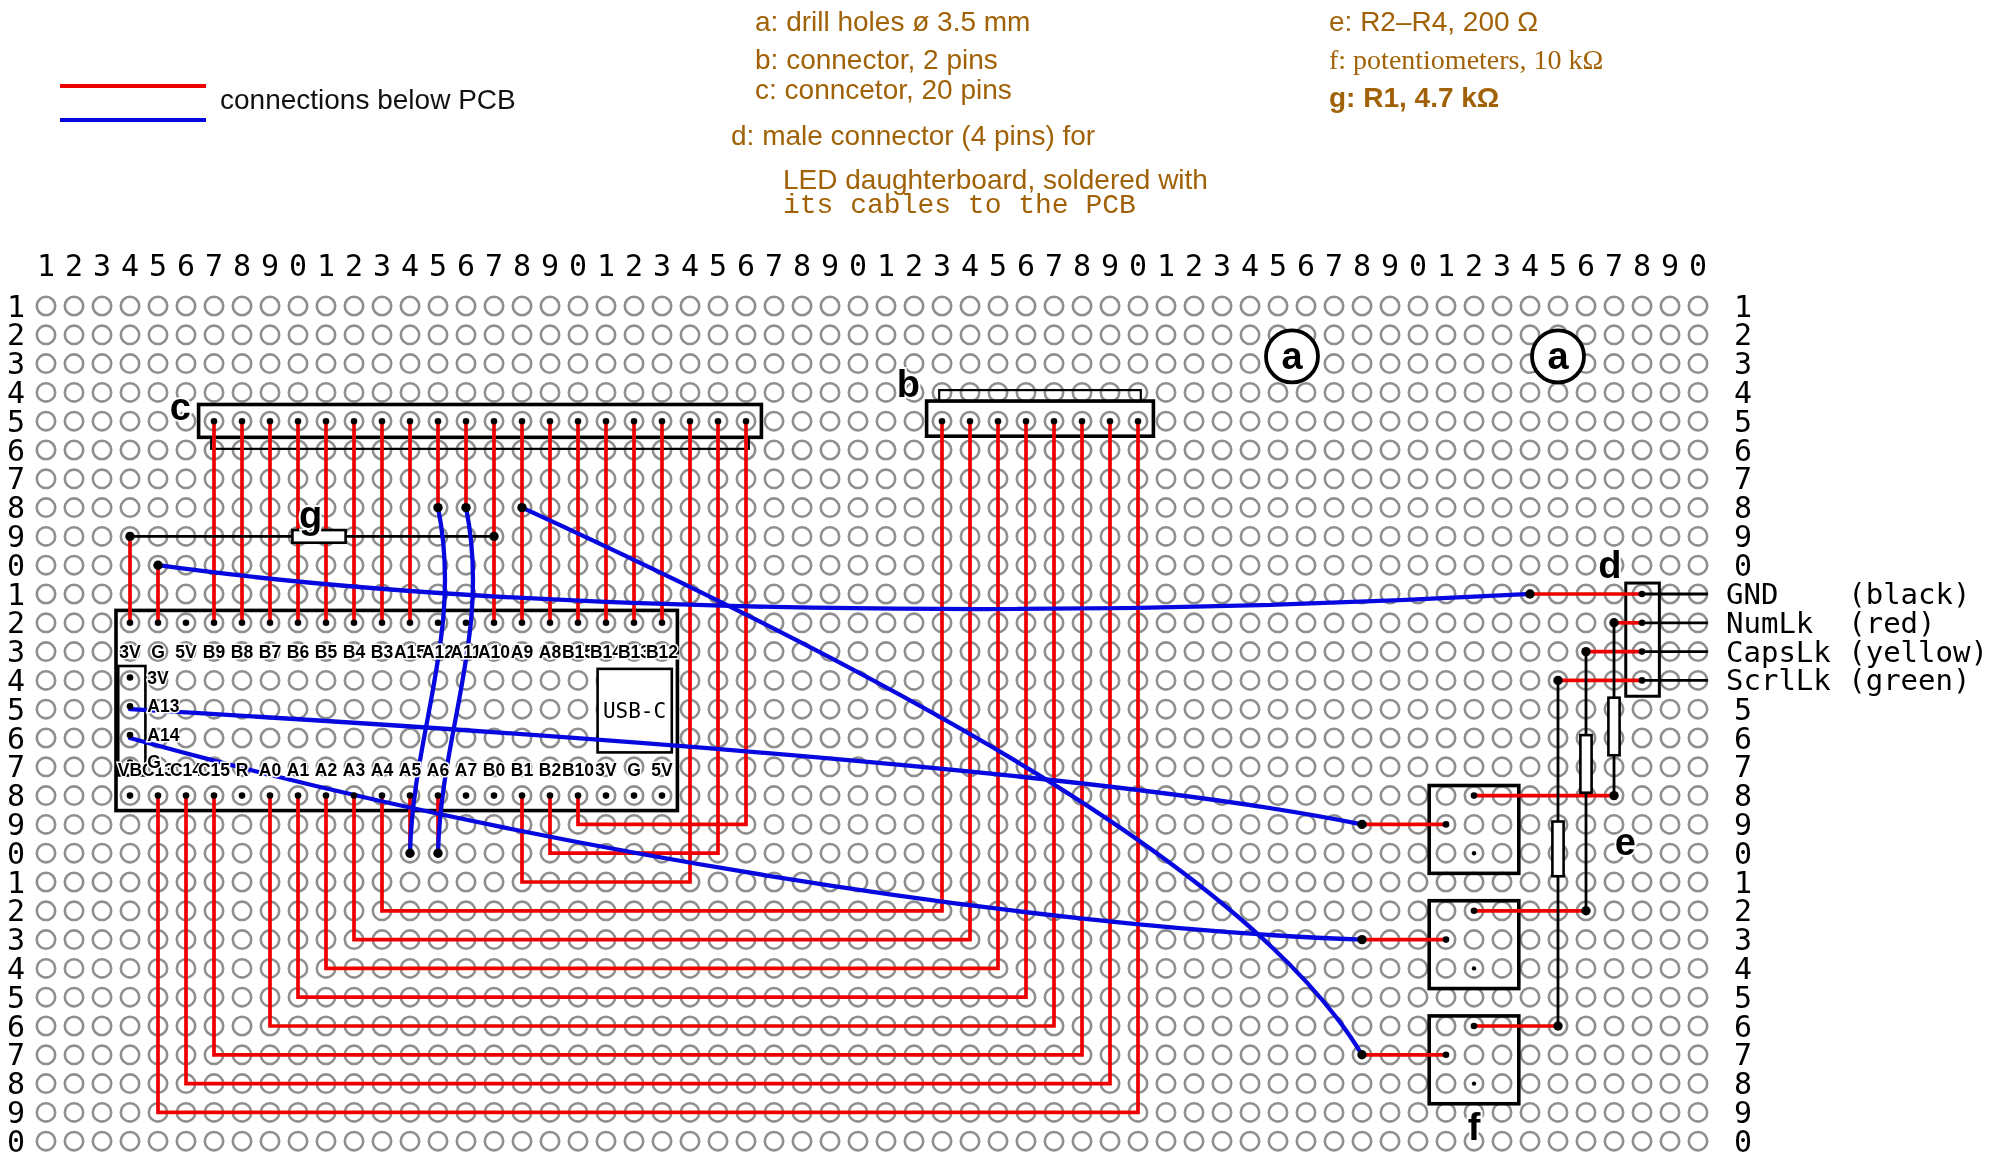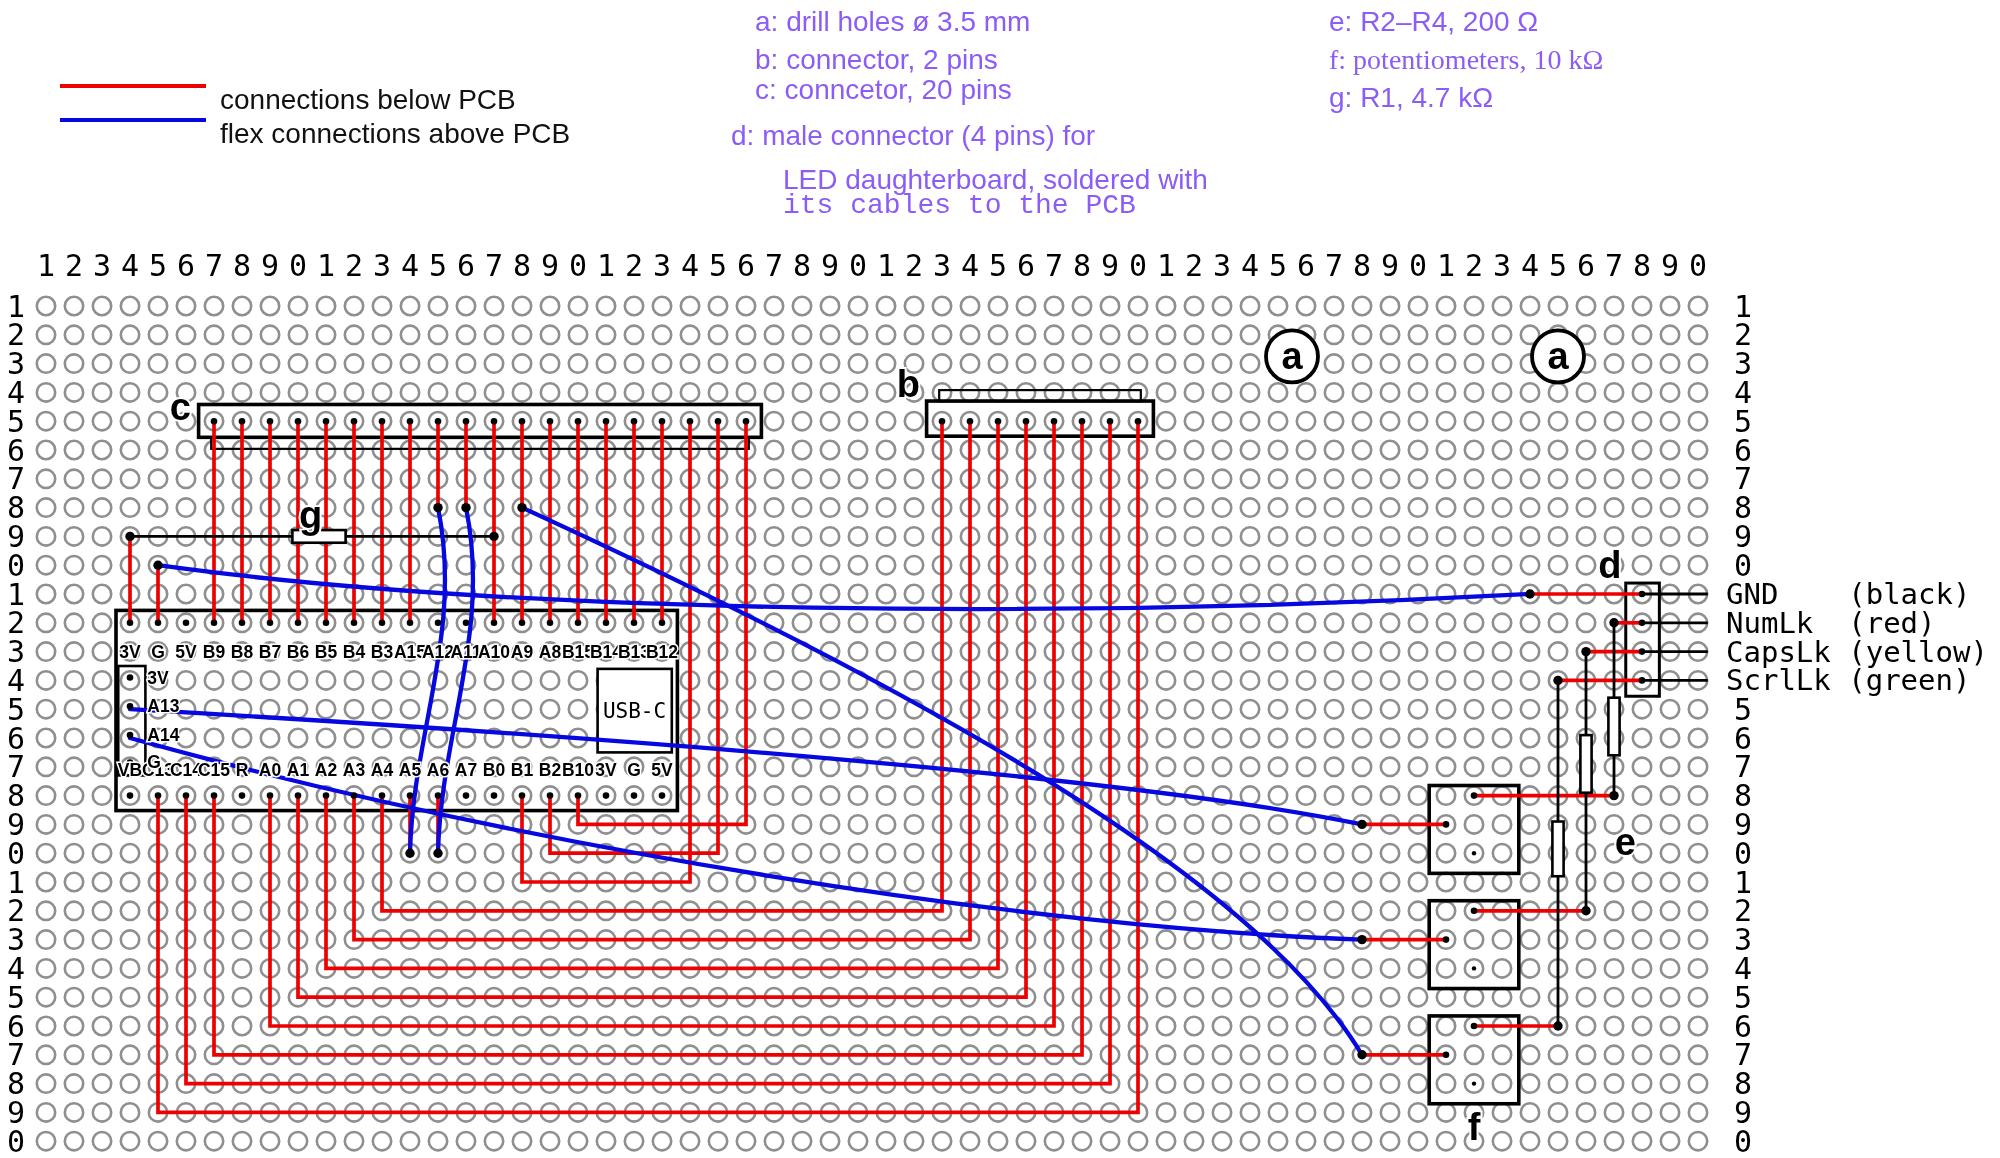--- a/index.html
+++ b/index.html
@@ -1,18 +1,18 @@
 <!DOCTYPE html>
 <html><head>
 <meta charset="utf-8">
 <style>
   html,body{margin:0;padding:0;background:#fff;}
   #stage{position:relative;width:2000px;height:1158px;background:#fff;overflow:hidden;
          font-family:"Liberation Sans",sans-serif;}
-  .note-line{position:absolute;font-size:28px;color:#8b5cf6;white-space:pre;}
+  .note-line{position:absolute;font-size:28px;color:#a16207;white-space:pre;}
   .legend-row{position:absolute;display:flex;align-items:flex-start;}
   .legend-line{display:inline-block;width:146px;height:0;border-top:4px solid #000;margin-right:14px;}
   .legend-label{font-size:28px;color:#111;}
   svg text{user-select:none;}
   .gridnum{font-family:"DejaVu Sans Mono","Liberation Mono",monospace;font-size:30px;fill:#000;}
   .pinlbl{font-family:"Liberation Sans",sans-serif;font-size:17.5px;font-weight:bold;fill:#000;
           paint-order:stroke;stroke:#fff;stroke-width:3px;}
   .biglbl{font-family:"Liberation Sans",sans-serif;font-size:38px;font-weight:bold;fill:#000;
           paint-order:stroke;stroke:#fff;stroke-width:4px;}
   .monolbl{font-family:"DejaVu Sans Mono","Liberation Mono",monospace;font-size:29px;fill:#000;white-space:pre;}
@@ -23,37 +23,36 @@
 
 <div id="stage">
 
   <div>
     <div class="legend-row" style="left:60px;top:84px;">
       <span class="legend-line" style="border-top-color: rgb(238, 0, 0);"></span>
       <span class="legend-label">connections below PCB</span>
     </div>
     <div class="legend-row" style="left:60px;top:118px;">
       <span class="legend-line" style="border-top-color: rgb(7, 7, 224);"></span>
-      <span class="legend-label">flex connections above PCB</span>
     </div>
   </div>
 
   <div>
     <div class="note-line" style="left:755px;top:6px;">a: drill holes ø 3.5 mm</div>
     <div class="note-line" style="left:755px;top:44px;">b: connector, 2 pins</div>
     <div class="note-line" style="left:755px;top:74px;">c: conncetor, 20 pins</div>
     <div class="note-line" style="left:731px;top:120px;">d: male connector (4 pins) for</div>
     <div class="note-line" style="left:783px;top:164px;">LED daughterboard, soldered with</div>
     <div class="note-line" style="left:783px;top:190px;font-family:Liberation Mono, monospace;">its cables to the PCB</div>
   </div>
 
   <div>
     <div class="note-line" style="left:1329px;top:6px;">e: R2–R4, 200 Ω</div>
     <div class="note-line" style="left:1329px;top:44px;font-family:Liberation Serif, serif;">f: potentiometers, 10 kΩ</div>
-    <div class="note-line" style="left:1329px;top:82px;">g: R1, 4.7 kΩ</div>
+    <div class="note-line" style="left:1329px;top:82px;font-weight:bold;">g: R1, 4.7 kΩ</div>
   </div>
 
   <svg id="board-svg" width="2000" height="1158" viewBox="0 0 2000 1158">
       <g>
         <circle cx="46" cy="306" r="9.2" fill="#fff" stroke="#8f8f8f" stroke-width="2.6"></circle>
         <circle cx="74" cy="306" r="9.2" fill="#fff" stroke="#8f8f8f" stroke-width="2.6"></circle>
         <circle cx="102" cy="306" r="9.2" fill="#fff" stroke="#8f8f8f" stroke-width="2.6"></circle>
         <circle cx="130" cy="306" r="9.2" fill="#fff" stroke="#8f8f8f" stroke-width="2.6"></circle>
         <circle cx="158" cy="306" r="9.2" fill="#fff" stroke="#8f8f8f" stroke-width="2.6"></circle>
         <circle cx="186" cy="306" r="9.2" fill="#fff" stroke="#8f8f8f" stroke-width="2.6"></circle>

